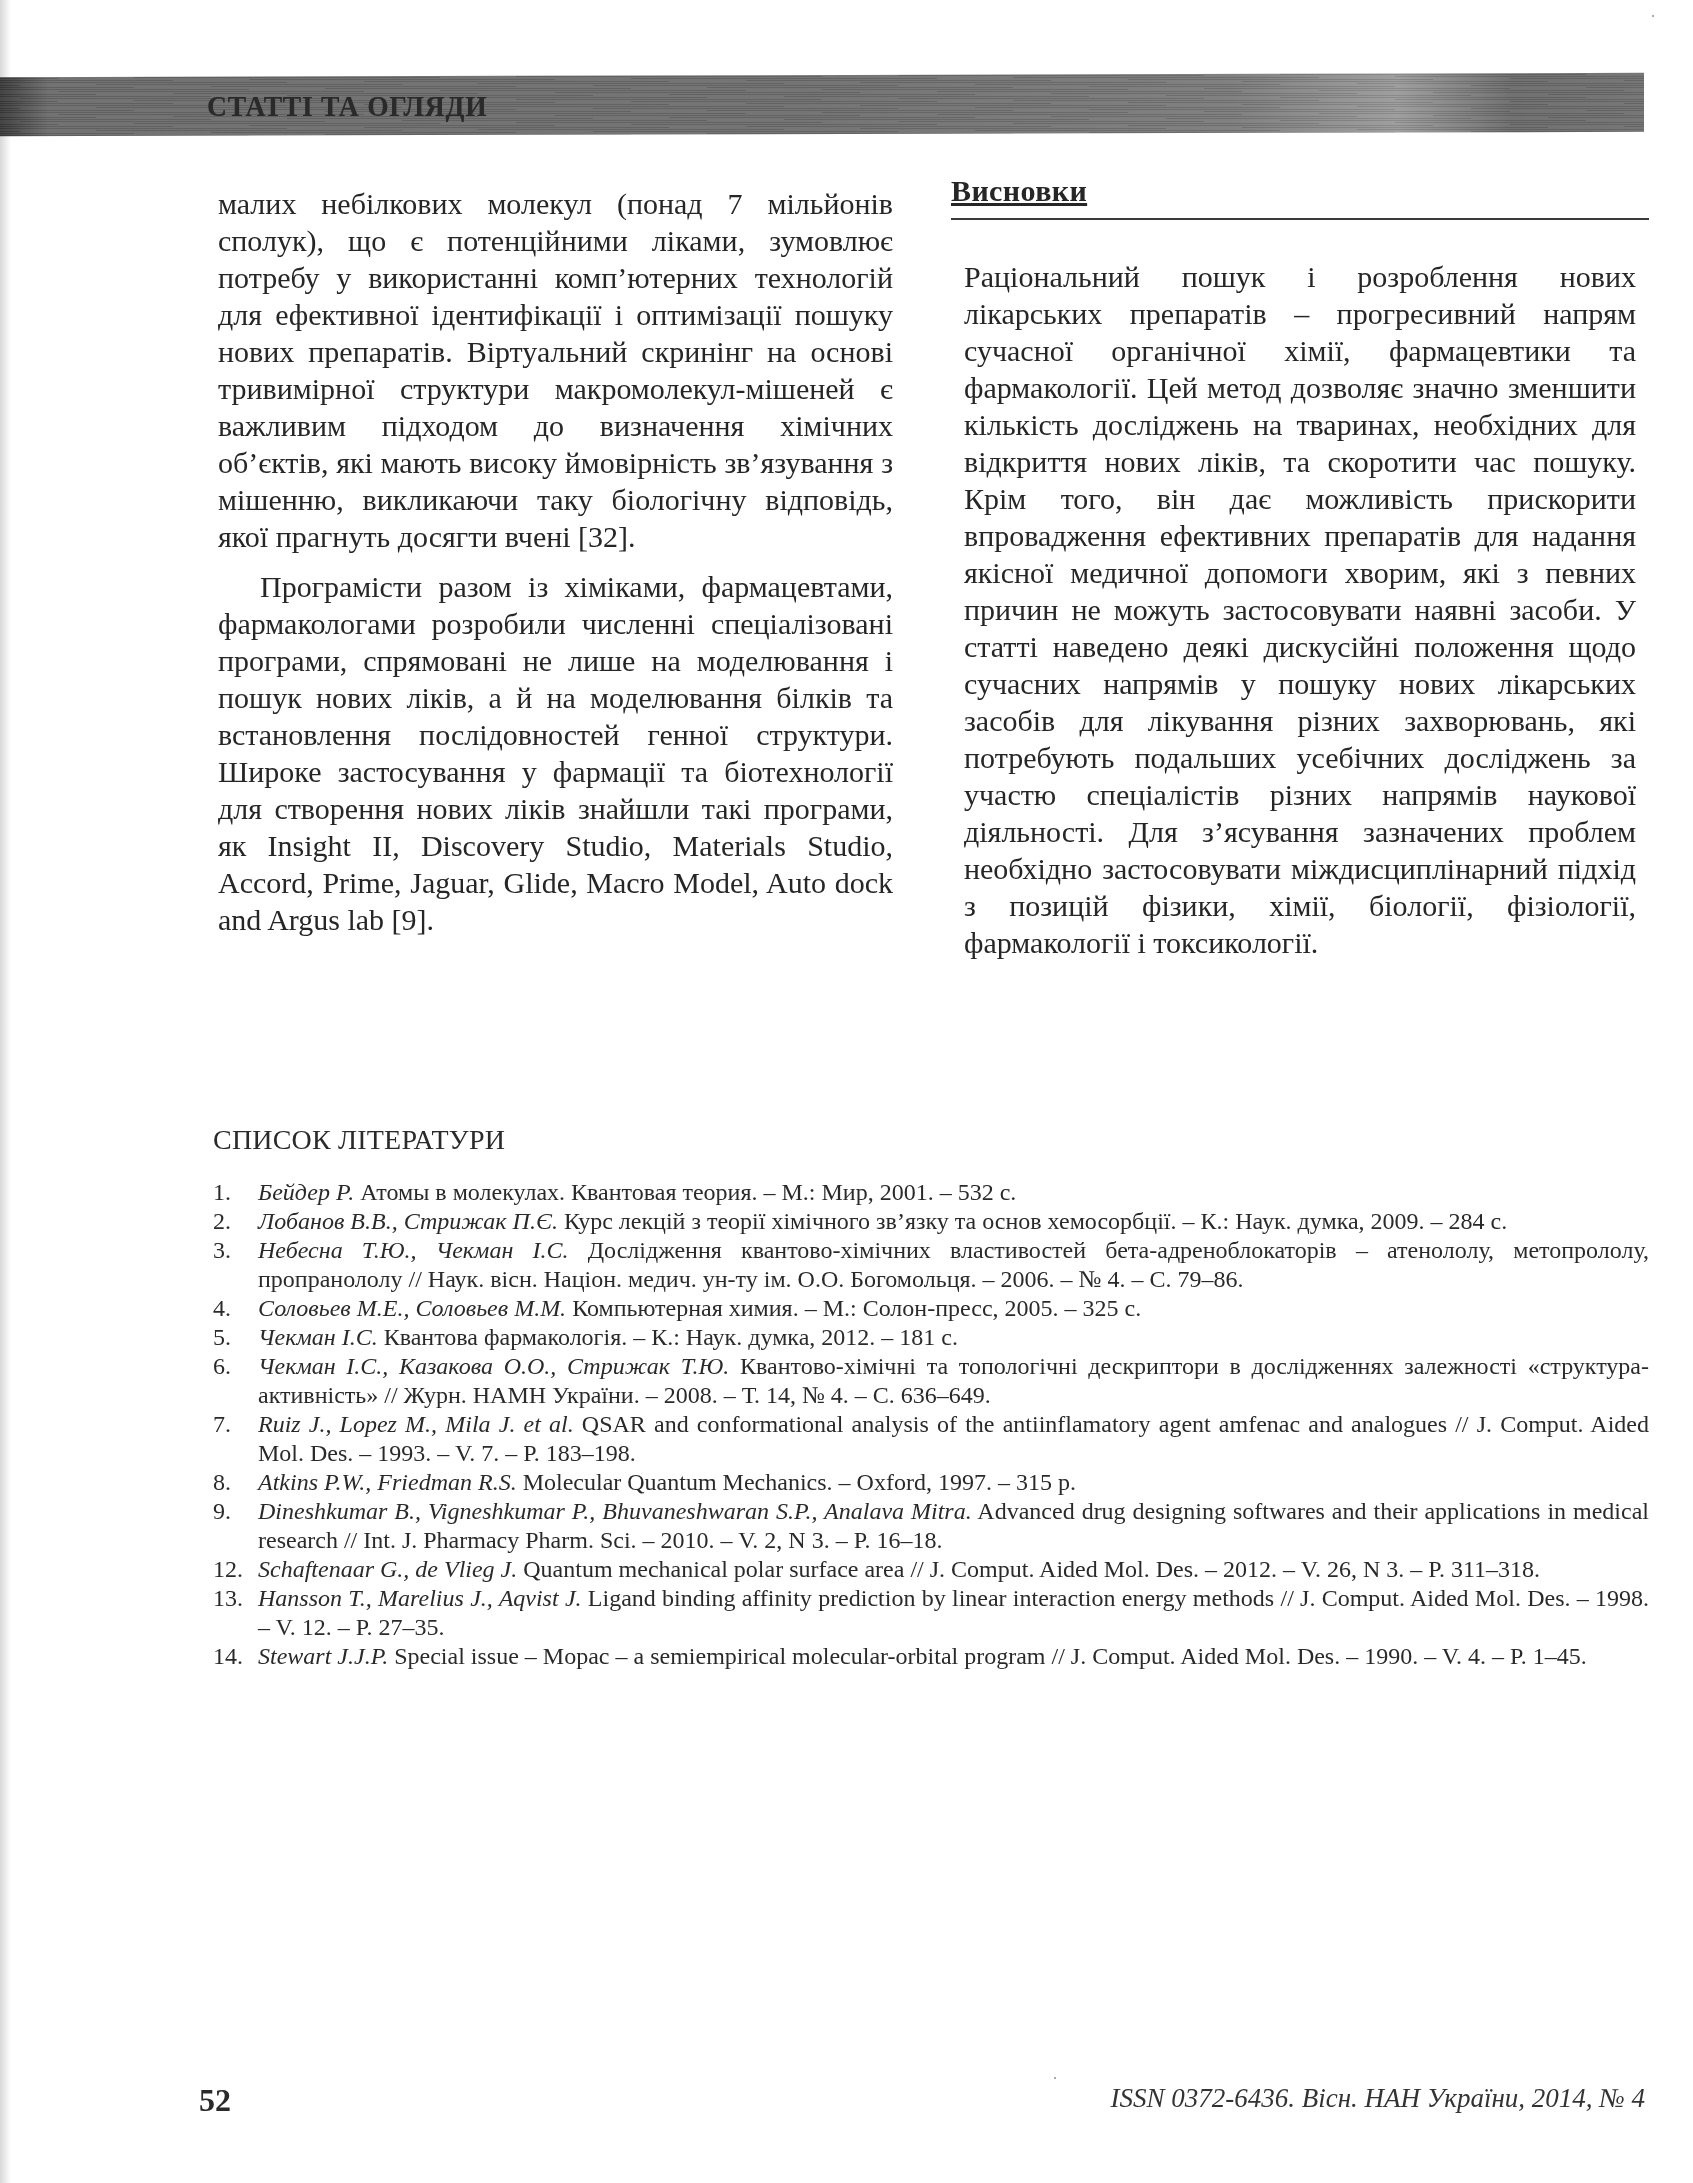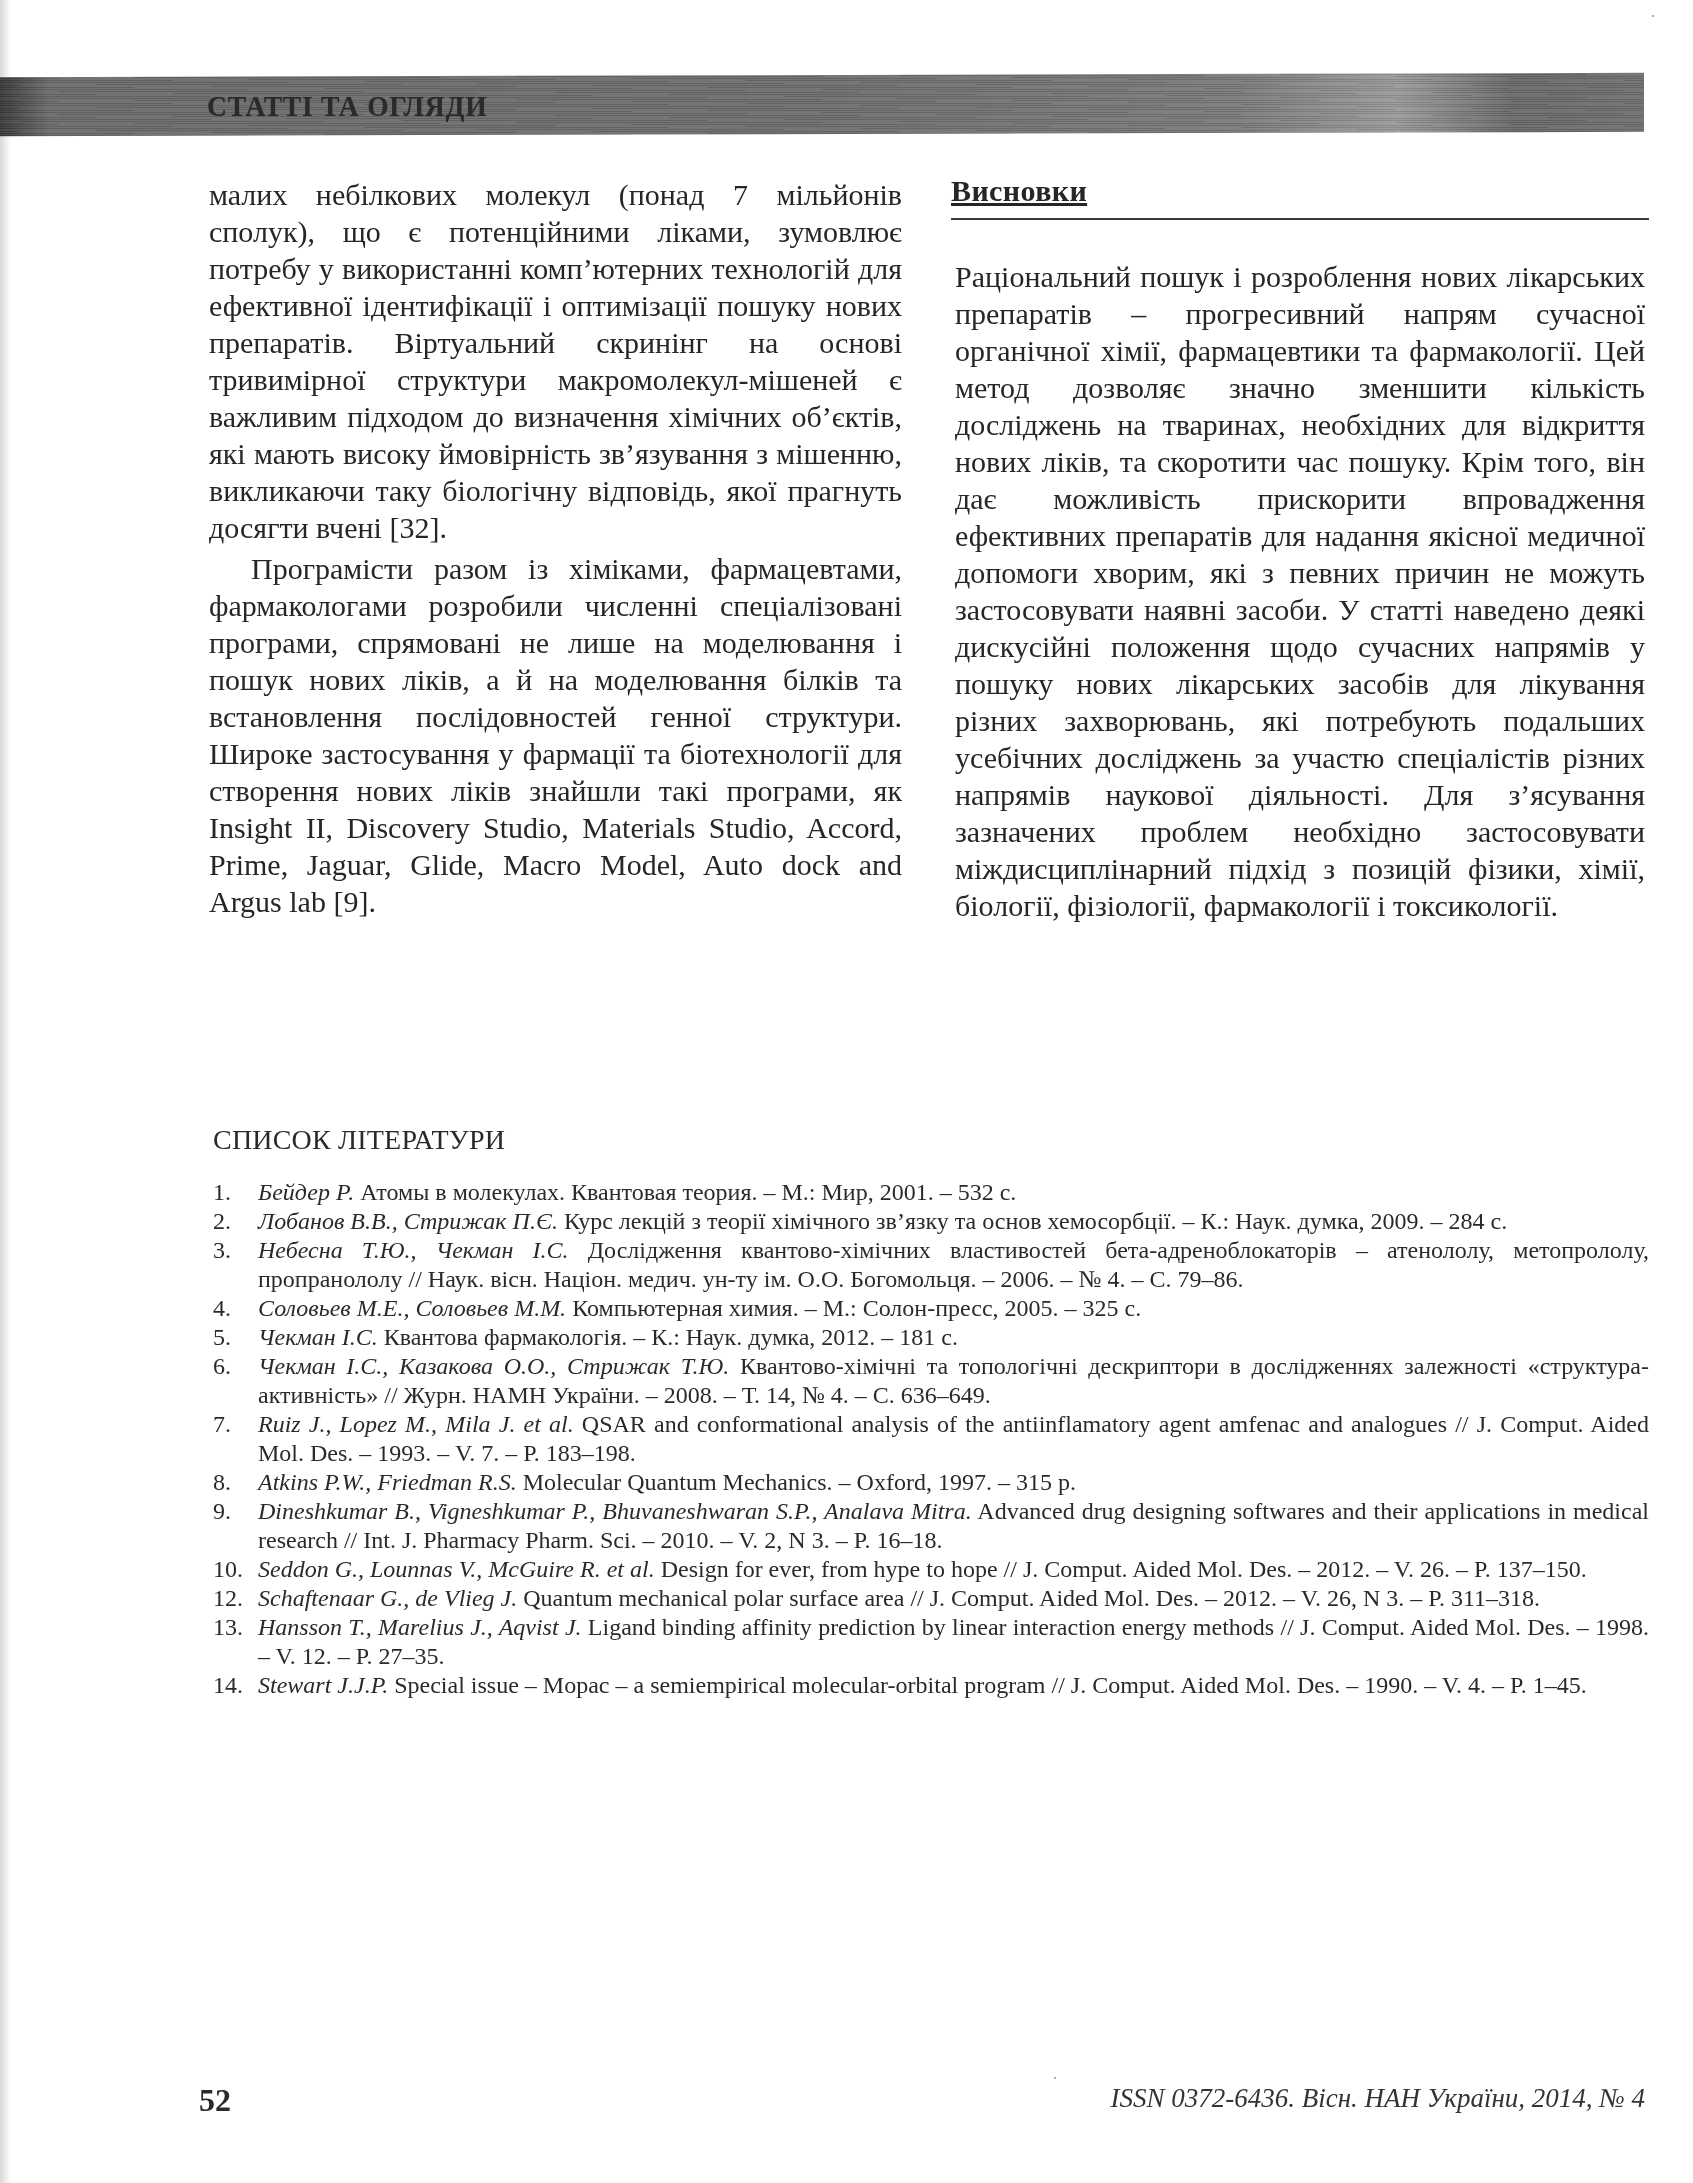--- a/index.html
+++ b/index.html
@@ -56,21 +56,21 @@
       left: 205px;
       top: 172px;
       width: 701px;
     }
     .col-right {
       left: 951px;
       top: 172px;
       width: 698px;
     }
     .col p {
-      margin: 4px;
+      margin: 13px;
       text-align-last: left;
     }
     .indent { text-indent: 42px; }
     .section-heading {
       font-family: "Liberation Serif", serif;
       font-weight: bold;
       font-size: 30px;
       line-height: 38px;
       margin: 0;
       padding-bottom: 7.5px;
@@ -159,21 +159,20 @@
 <ol class="refs">
   <li><span class="num">1.</span><span class="authors">Бейдер Р.</span><span> Атомы в молекулах. Квантовая теория. – М.: Мир, 2001. – 532 с.</span></li>
   <li><span class="num">2.</span><span class="authors">Лобанов В.В., Стрижак П.Є.</span><span> Курс лекцій з теорії хімічного зв’язку та основ хемосорбції. – К.: Наук. думка, 2009. – 284 с.</span></li>
   <li><span class="num">3.</span><span class="authors">Небесна Т.Ю., Чекман І.С.</span><span> Дослідження квантово-хімічних властивостей бета-адреноблокаторів – атенололу, метопрололу, пропранололу // Наук. вісн. Націон. медич. ун-ту ім. О.О. Богомольця. – 2006. – № 4. – С. 79–86.</span></li>
   <li><span class="num">4.</span><span class="authors">Соловьев М.Е., Соловьев М.М.</span><span> Компьютерная химия. – М.: Солон-пресс, 2005. – 325 с.</span></li>
   <li><span class="num">5.</span><span class="authors">Чекман І.С.</span><span> Квантова фармакологія. – К.: Наук. думка, 2012. – 181 с.</span></li>
   <li><span class="num">6.</span><span class="authors">Чекман І.С., Казакова О.О., Стрижак Т.Ю.</span><span> Квантово-хімічні та топологічні дескриптори в дослідженнях залежності «структура-активність» // Журн. НАМН України. – 2008. – Т. 14, № 4. – С. 636–649.</span></li>
   <li><span class="num">7.</span><span class="authors">Ruiz J., Lopez M., Mila J. et al.</span><span> QSAR and conformational analysis of the antiinflamatory agent amfenac and analogues // J. Comput. Aided Mol. Des. – 1993. – V. 7. – P. 183–198.</span></li>
   <li><span class="num">8.</span><span class="authors">Atkins P.W., Friedman R.S.</span><span> Molecular Quantum Mechanics. – Oxford, 1997. – 315 p.</span></li>
   <li><span class="num">9.</span><span class="authors">Dineshkumar B., Vigneshkumar P., Bhuvaneshwaran S.P., Analava Mitra.</span><span> Advanced drug designing softwares and their applications in medical research // Int. J. Pharmacy Pharm. Sci. – 2010. – V. 2, N 3. – P. 16–18.</span></li>
-  <li><span class="num">10.</span><span class="authors">Seddon G., Lounnas V., McGuire R. et al.</span><span> Design for ever, from hype to hope // J. Comput. Aided Mol. Des. – 2012. – V. 26. – P. 137–150.</span></li>
   <li><span class="num">12.</span><span class="authors">Schaftenaar G., de Vlieg J.</span><span> Quantum mechanical polar surface area // J. Comput. Aided Mol. Des. – 2012. – V. 26, N 3. – P. 311–318.</span></li>
   <li><span class="num">13.</span><span class="authors">Hansson T., Marelius J., Aqvist J.</span><span> Ligand binding affinity prediction by linear interaction energy methods // J. Comput. Aided Mol. Des. – 1998. – V. 12. – P. 27–35.</span></li>
   <li><span class="num">14.</span><span class="authors">Stewart J.J.P.</span><span> Special issue – Mopac – a semiempirical molecular-orbital program // J. Comput. Aided Mol. Des. – 1990. – V. 4. – P. 1–45.</span></li>
 </ol>
 
 <div class="footer-page">52</div>
 <div class="footer-journal">ISSN 0372-6436. Вісн. НАН України, 2014, № 4</div>
 
 <div class="speck" style="left:1652px; top:15px;"></div>
 <div class="speck" style="left:1054px; top:2077px;"></div>

